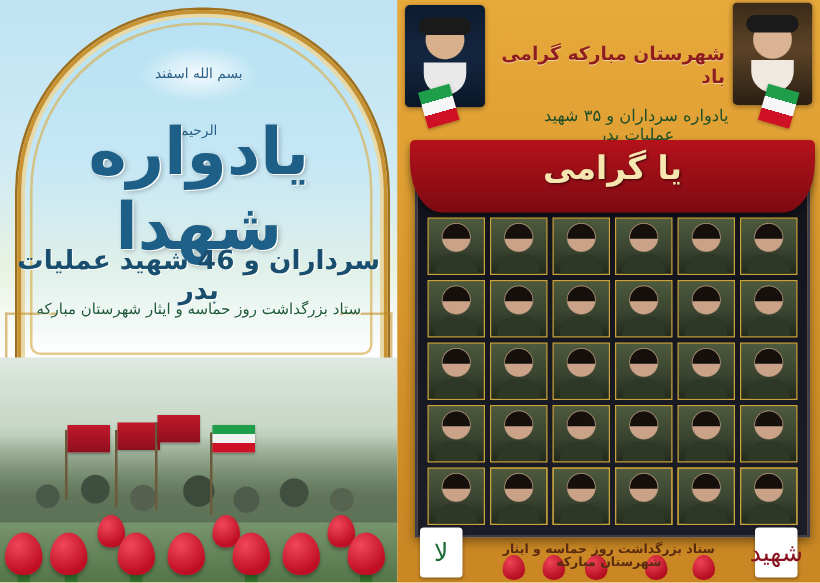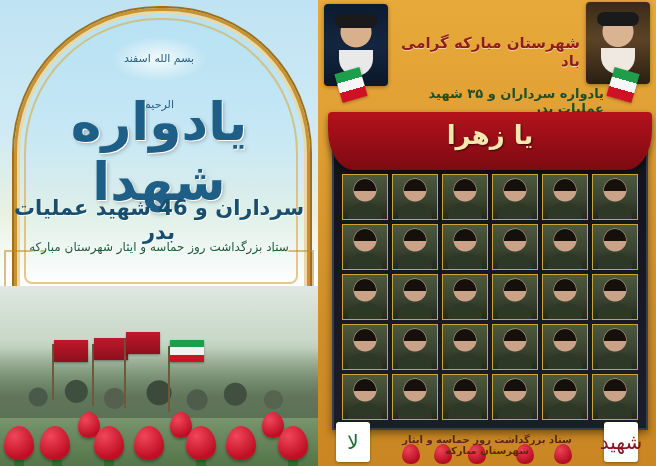--- a/index.html
+++ b/index.html
@@ -227,25 +227,25 @@
     text-align: right;
     direction: rtl;
     color: #8f1d1d;
     font-size: 15px;
     font-weight: bold;
     text-shadow: 0 1px 0 rgba(255,255,255,.5);
   }
   .headline-3 {
     position: absolute;
     left: 52px; right: 52px; top: 86px;
-    text-align: right;
+    text-align: center;
     direction: rtl;
     color: #1e4f2a;
     font-size: 13px;
-    font-weight: bold;
+    font-weight: normal;
     margin-left: 44px;
   }
   .ribbon-flag {
     position: absolute;
     top: 70px;
     width: 26px; height: 30px;
     background: linear-gradient(to bottom, #1e9e4a 33%, #f7f7f7 33%, #f7f7f7 66%, #cf1126 66%);
     box-shadow: 0 1px 3px rgba(0,0,0,.3);
   }
   .ribbon-left { left: 20px; transform: rotate(-16deg); }
@@ -430,21 +430,21 @@
       <div class="headline-2">شهرستان مبارکه گرامی باد</div>
 
       <div class="ribbon-flag ribbon-left"></div>
       <div class="ribbon-flag ribbon-right"></div>
 
       <div class="headline-3">یادواره سرداران و ۳۵ شهید عملیات بدر</div>
     </div>
 
     <div class="board">
       <div class="drape">
-        <div class="drape-text">یا زهرا</div>
+        <div class="drape-text">یا گرامی</div>
       </div>
 
       <div class="grid">
         <div class="portrait">
             <div class="hair"></div>
             <div class="body"></div>
           </div>
         <div class="portrait">
             <div class="hair"></div>
             <div class="body"></div>

